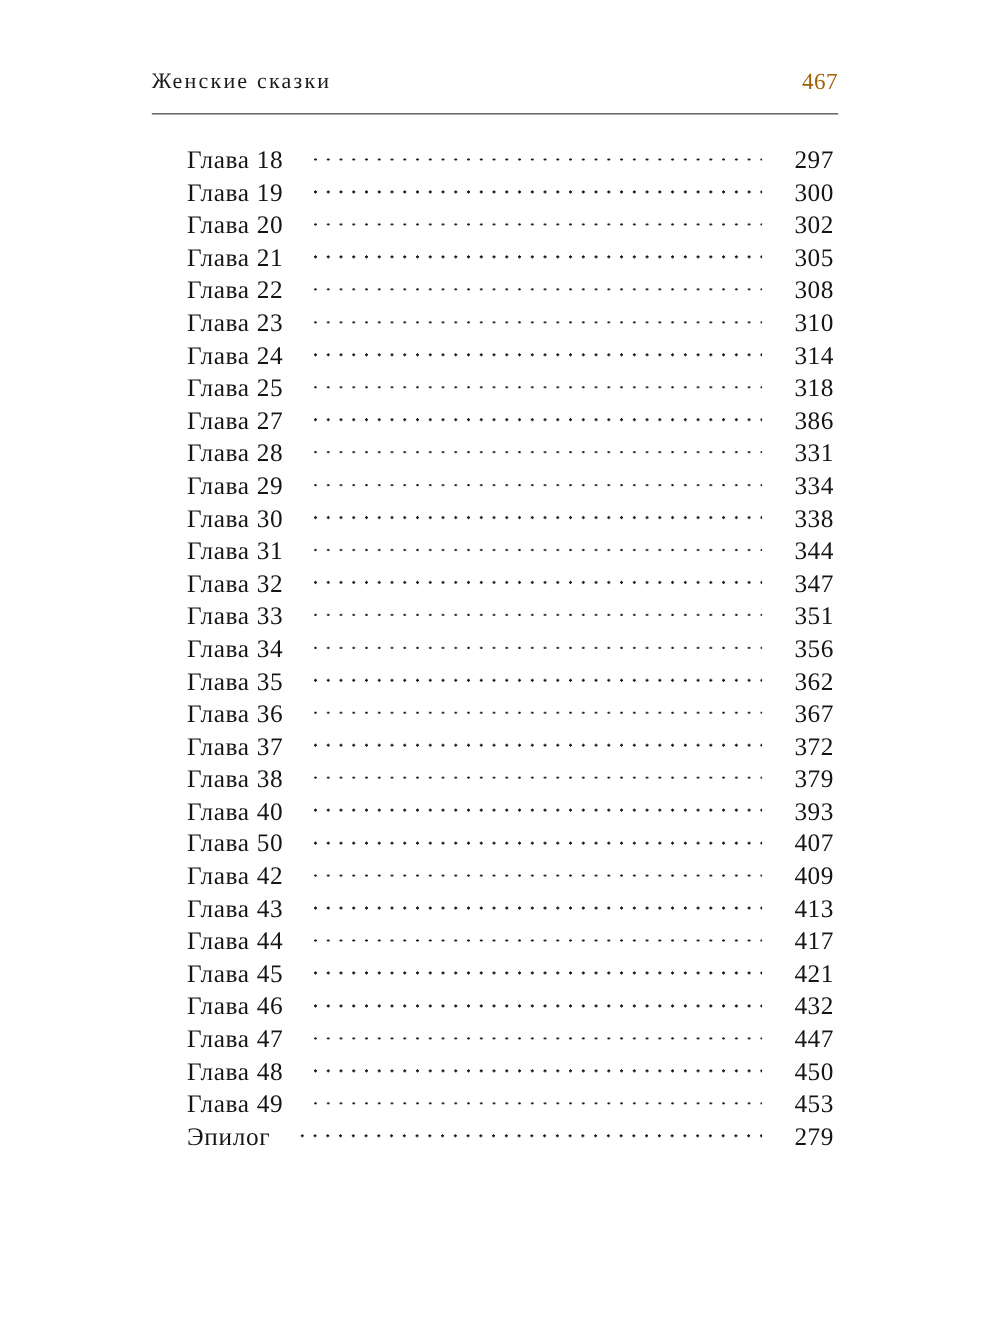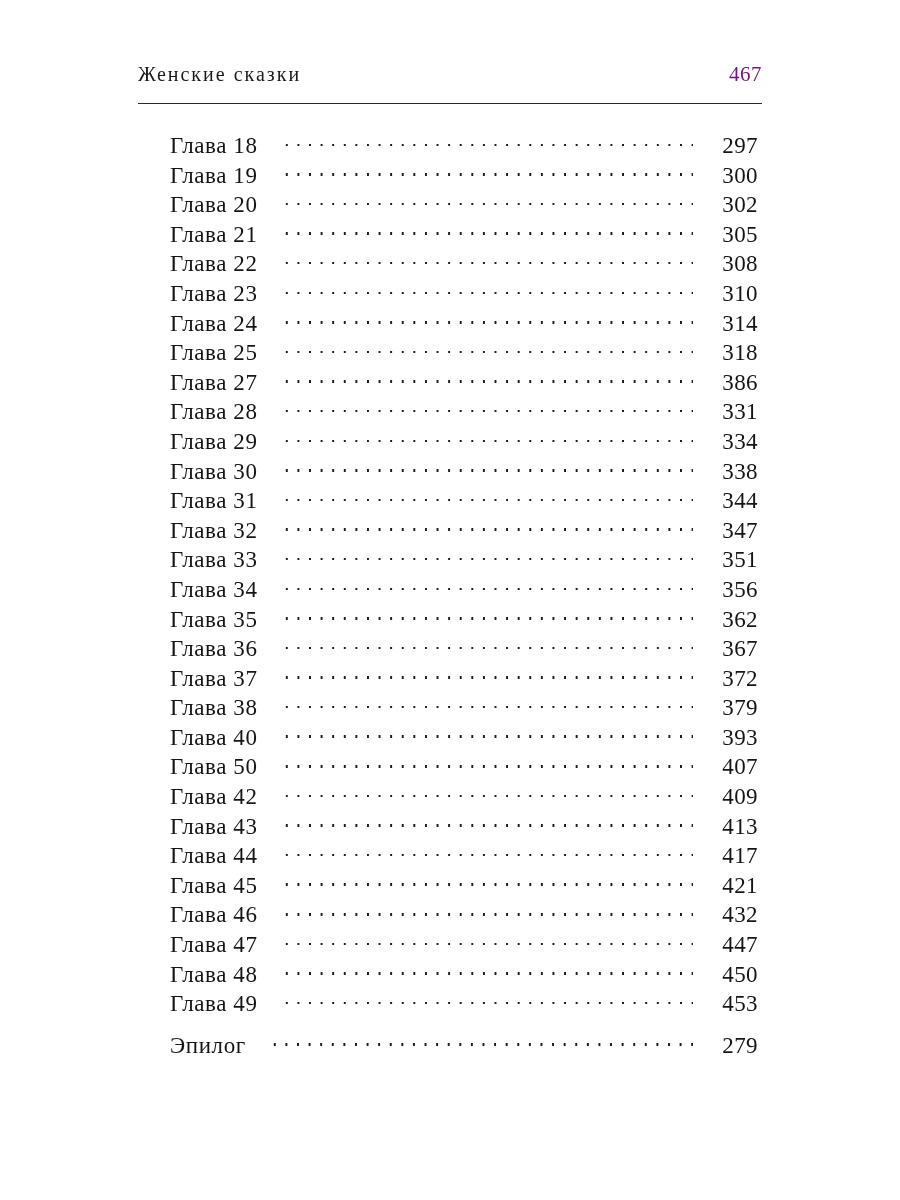--- a/index.html
+++ b/index.html
@@ -29,21 +29,21 @@
   }
   .header-title {
     font-size: 20px;
     letter-spacing: 2.0px;
     font-variant: normal;
     color: #1a1a1a;
     white-space: nowrap;
   }
   .header-folio {
     font-size: 21px;
-    color: #701a75;
+    color: #a16207;
     letter-spacing: 0.5px;
   }
   .header-rule {
     position: absolute;
     left: 138px;
     top: 103px;
     width: 624px;
     height: 1px;
     background: #2b2b2b;
   }
@@ -87,21 +87,21 @@
     background-repeat: repeat-x;
     background-position: left bottom;
   }
   .toc-page {
     white-space: nowrap;
     min-width: 44px;
     text-align: right;
     letter-spacing: 0.4px;
   }
   .toc-row.epilogue {
-    margin-top: 12px;
+    margin-top: 0;
   }
 </style>
 </head>
 <body>
 
 <div class="page">
 
   <div class="header">
     <span class="header-title">Женские сказки</span>
     <span class="header-folio">467</span>

